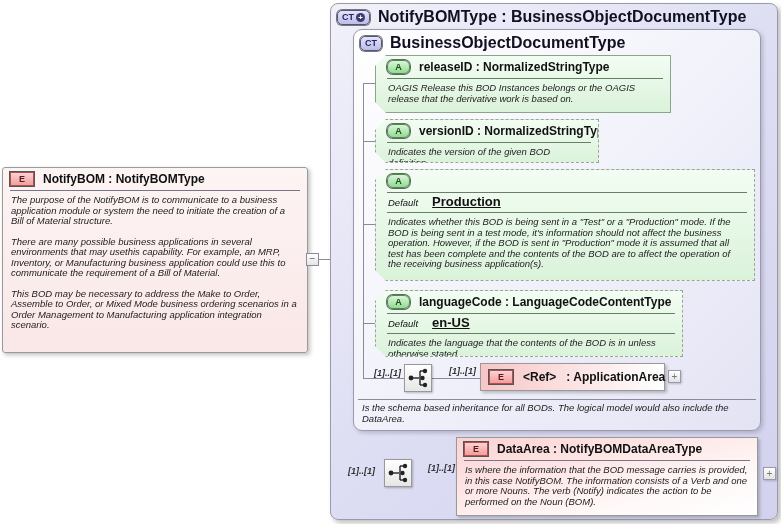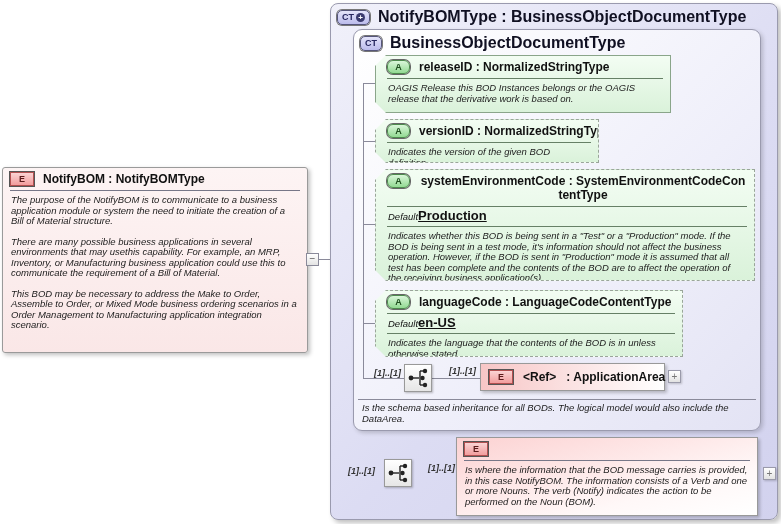--- a/index.html
+++ b/index.html
@@ -94,21 +94,21 @@
     box-shadow:2px 2px 3px rgba(0,0,0,.18);
     clip-path:polygon(11px 0, 100% 0, 100% 100%, 11px 100%, 0 calc(100% - 11px), 0 11px);
     overflow:hidden;
   }
   .attr-box.dashed { border-style:dashed; border-color:#9aa59a; }
   .attr-box .hdr { padding-left:11px; }
   .attr-box .rule { margin-left:11px; background:#668066; }
   .attr-box .doc { padding-left:12px; }
   .attr-ttl-wrap { font-weight:bold; font-size:12px; text-align:center; word-break:break-all; line-height:14px; }
   .default-row {
-    display:flex; padding:1px 7px 1px 12px; align-items:baseline;
+    display:flex; gap:14px; padding:1px 7px 1px 12px; align-items:baseline;
   }
   .default-row .dlabel { font-style:italic; font-size:9.5px; }
   .default-row .dvalue { font-weight:bold; font-size:13px;text-decoration:underline; }
 
   
   .card-label {
     position:absolute; font-size:9px; font-weight:bold; font-style:italic; color:#333;
     white-space:nowrap;
   }
   .seq-icon {
@@ -193,21 +193,20 @@
         <span class="badge badge-a">A</span>
         <span class="ttl">versionID : NormalizedStringType</span>
       </div>
       <div class="rule"></div>
       <div class="doc">Indicates the version of the given BOD definition.</div>
     </div>
 
     <div class="attr-box dashed" style="left:21px; top:139px; width:380px; height:112px;">
       <div class="hdr" style="align-items:flex-start;">
         <span class="badge badge-a">A</span>
-        <span class="attr-ttl-wrap">systemEnvironmentCode : SystemEnvironmentCodeContentType</span>
       </div>
       <div class="rule"></div>
       <div class="default-row">
         <span class="dlabel">Default</span>
         <span class="dvalue">Production</span>
       </div>
       <div class="rule"></div>
       <div class="doc">Indicates whether this BOD is being sent in a "Test" or a "Production" mode. If the BOD is being sent in a test mode, it's information should not affect the business operation. However, if the BOD is sent in "Production" mode it is assumed that all test has been complete and the contents of the BOD are to affect the operation of the receiving business application(s).</div>
     </div>
 
@@ -261,18 +260,19 @@
       <circle cx="18" cy="4" r="2.2" fill="#222"></circle>
       <circle cx="15.5" cy="11" r="2.2" fill="#222"></circle>
       <circle cx="18" cy="18" r="2.2" fill="#222"></circle>
     </svg>
   </div>
   <span class="card-label" style="left:97px; top:459px;">[1]..[1]</span>
 
   <div class="dataarea-box" style="left:125px; top:433px; width:302px; height:79px;">
     <div class="hdr">
       <span class="badge badge-e">E</span>
+      <span class="ttl">DataArea : NotifyBOMDataAreaType</span>
     </div>
     <div class="rule"></div>
     <div class="doc">Is where the information that the BOD message carries is provided, in this case NotifyBOM. The information consists of a Verb and one or more Nouns. The verb (Notify) indicates the action to be performed on the Noun (BOM).</div>
   </div>
   <div class="expand-btn" style="left:432px; top:463px;">+</div>
 </div>
 
 </body></html>

